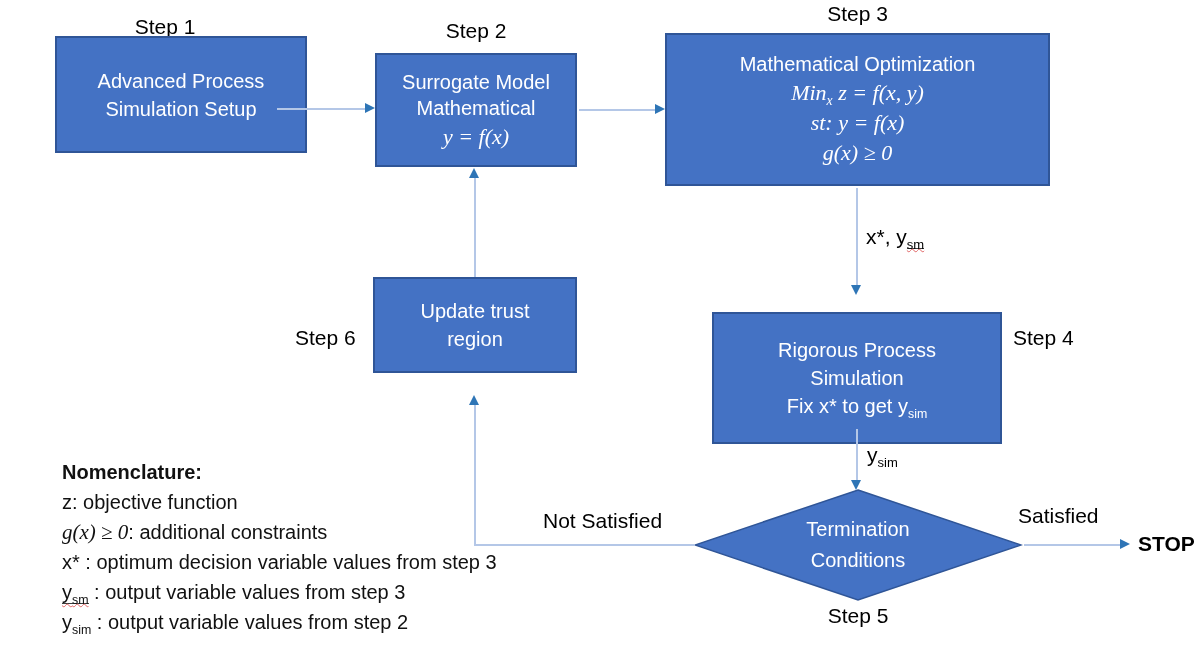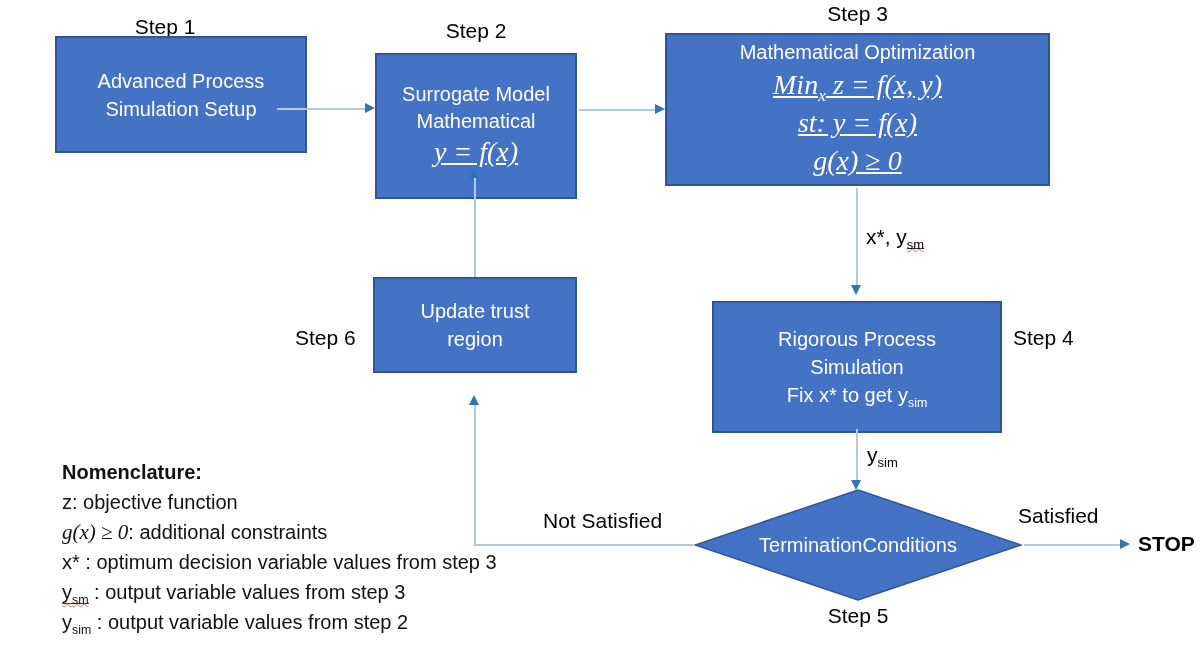--- a/index.html
+++ b/index.html
@@ -19,31 +19,31 @@
   .edge-label {
     position:absolute; color:#000; font-size:21px; white-space:nowrap;
   }
   .hline { position:absolute; height:1.5px; background:#B4C7E7; }
   .vline { position:absolute; width:1.5px; background:#B4C7E7; }
   .arrow { position:absolute; width:0; height:0; }
   .arrow.right { border-top:5.5px solid transparent; border-bottom:5.5px solid transparent; border-left:10px solid #2E75B6; }
   .arrow.down  { border-left:5.5px solid transparent; border-right:5.5px solid transparent; border-top:10px solid #2E75B6; }
   .arrow.up    { border-left:5.5px solid transparent; border-right:5.5px solid transparent; border-bottom:10px solid #2E75B6; }
   .math { font-family:"Liberation Serif", serif; font-style:italic; }
-  .node .math { font-size:28px;text-decoration:underline; }
+  .node .math { font-size:22px; }
   sub { font-size:0.62em; line-height:0; }
   .spellcheck {
     border-bottom:1.6px solid #3c3c3c;
     text-decoration-line:underline; text-decoration-style:wavy;
     text-decoration-color:#E06666; text-decoration-thickness:1px;
     text-underline-offset:4px; text-decoration-skip-ink:none;text-align:center;
   }
   .diamond-wrap { position:absolute; left:693px; top:489px; width:330px; height:112px; }
   .diamond-text {
-    position:absolute; inset:0; display:flex; flex-direction:row;
+    position:absolute; inset:0; display:flex; flex-direction:column;
     align-items:center; justify-content:center; color:#fff; font-size:20px; line-height:1.55;
     text-align:center;
   }
   .stop-label { position:absolute; font-weight:bold; font-size:21px; color:#000; }
   .nomenclature { position:absolute; left:62px; top:457px; font-size:20px; line-height:30px; color:#111; }
   .nomenclature .title { font-weight:bold; }
   .nomenclature .math { font-size:21px; }
 </style>
 </head>
 <body>
@@ -55,34 +55,34 @@
   <div class="step-label" style="left:665px; width:385px; top:2px;">Step 3</div>
   <div class="step-label" style="left:1013px; top:326px;">Step 4</div>
   <div class="step-label" style="left:693px; width:330px; top:604px;">Step 5</div>
   <div class="step-label" style="left:295px; top:326px;">Step 6</div>
 
   <div class="node" style="left:55px; top:36px; width:252px; height:117px;">
     <div>Advanced Process</div>
     <div>Simulation Setup</div>
   </div>
 
-  <div class="node" style="left:375px; top:53px; width:202px; height:146px; line-height:1.32;">
+  <div class="node" style="left:375px; top:53px; width:202px; height:114px; line-height:1.32;">
     <div>Surrogate Model</div>
     <div>Mathematical</div>
     <div class="math">y = f(x)</div>
   </div>
 
   <div class="node" style="left:665px; top:33px; width:385px; height:153px; line-height:1.35;">
     <div>Mathematical Optimization</div>
     <div class="math"><span>Min</span><sub>x</sub><span> z = f(x, y)</span></div>
     <div class="math">st: y = f(x)</div>
     <div class="math">g(x) ≥ 0</div>
   </div>
 
-  <div class="node" style="left:712px; top:301px; width:290px; height:132px;">
+  <div class="node" style="left:712px; top:312px; width:290px; height:132px;">
     <div>Rigorous Process</div>
     <div>Simulation</div>
     <div><span>Fix x* to get y</span><sub>sim</sub></div>
   </div>
 
   <div class="node" style="left:373px; top:277px; width:204px; height:96px;">
     <div>Update trust</div>
     <div>region</div>
   </div>
 

